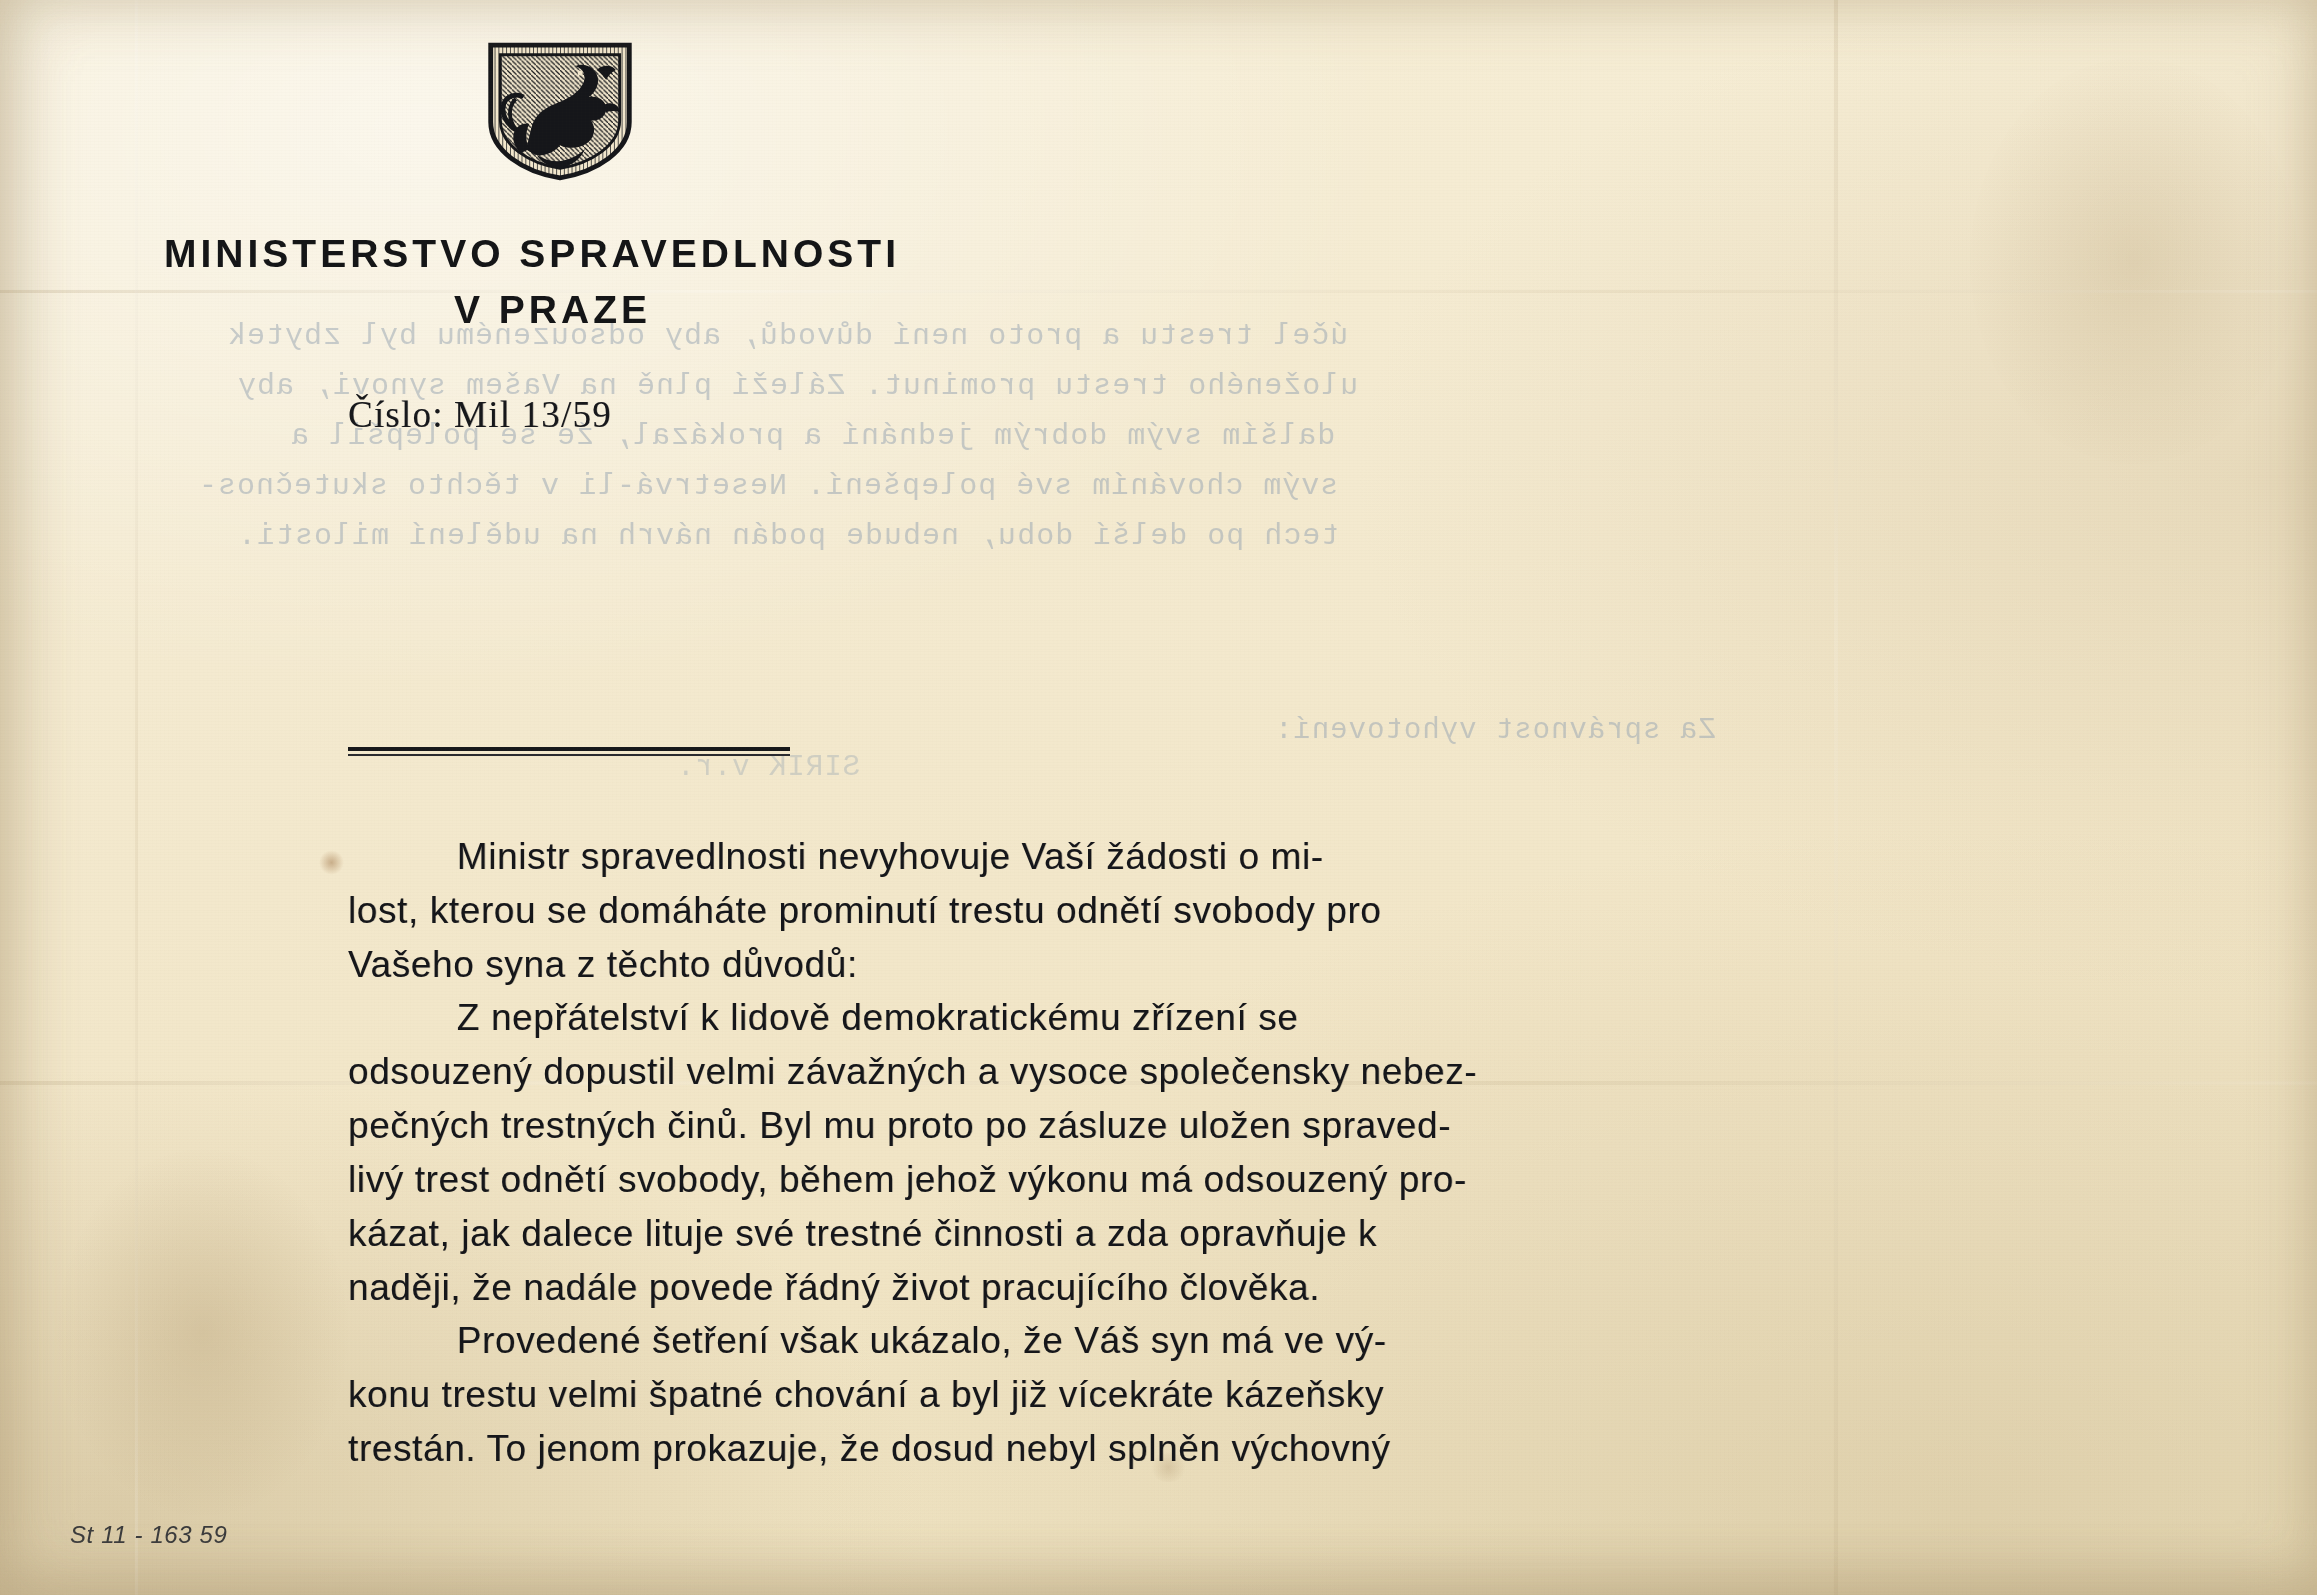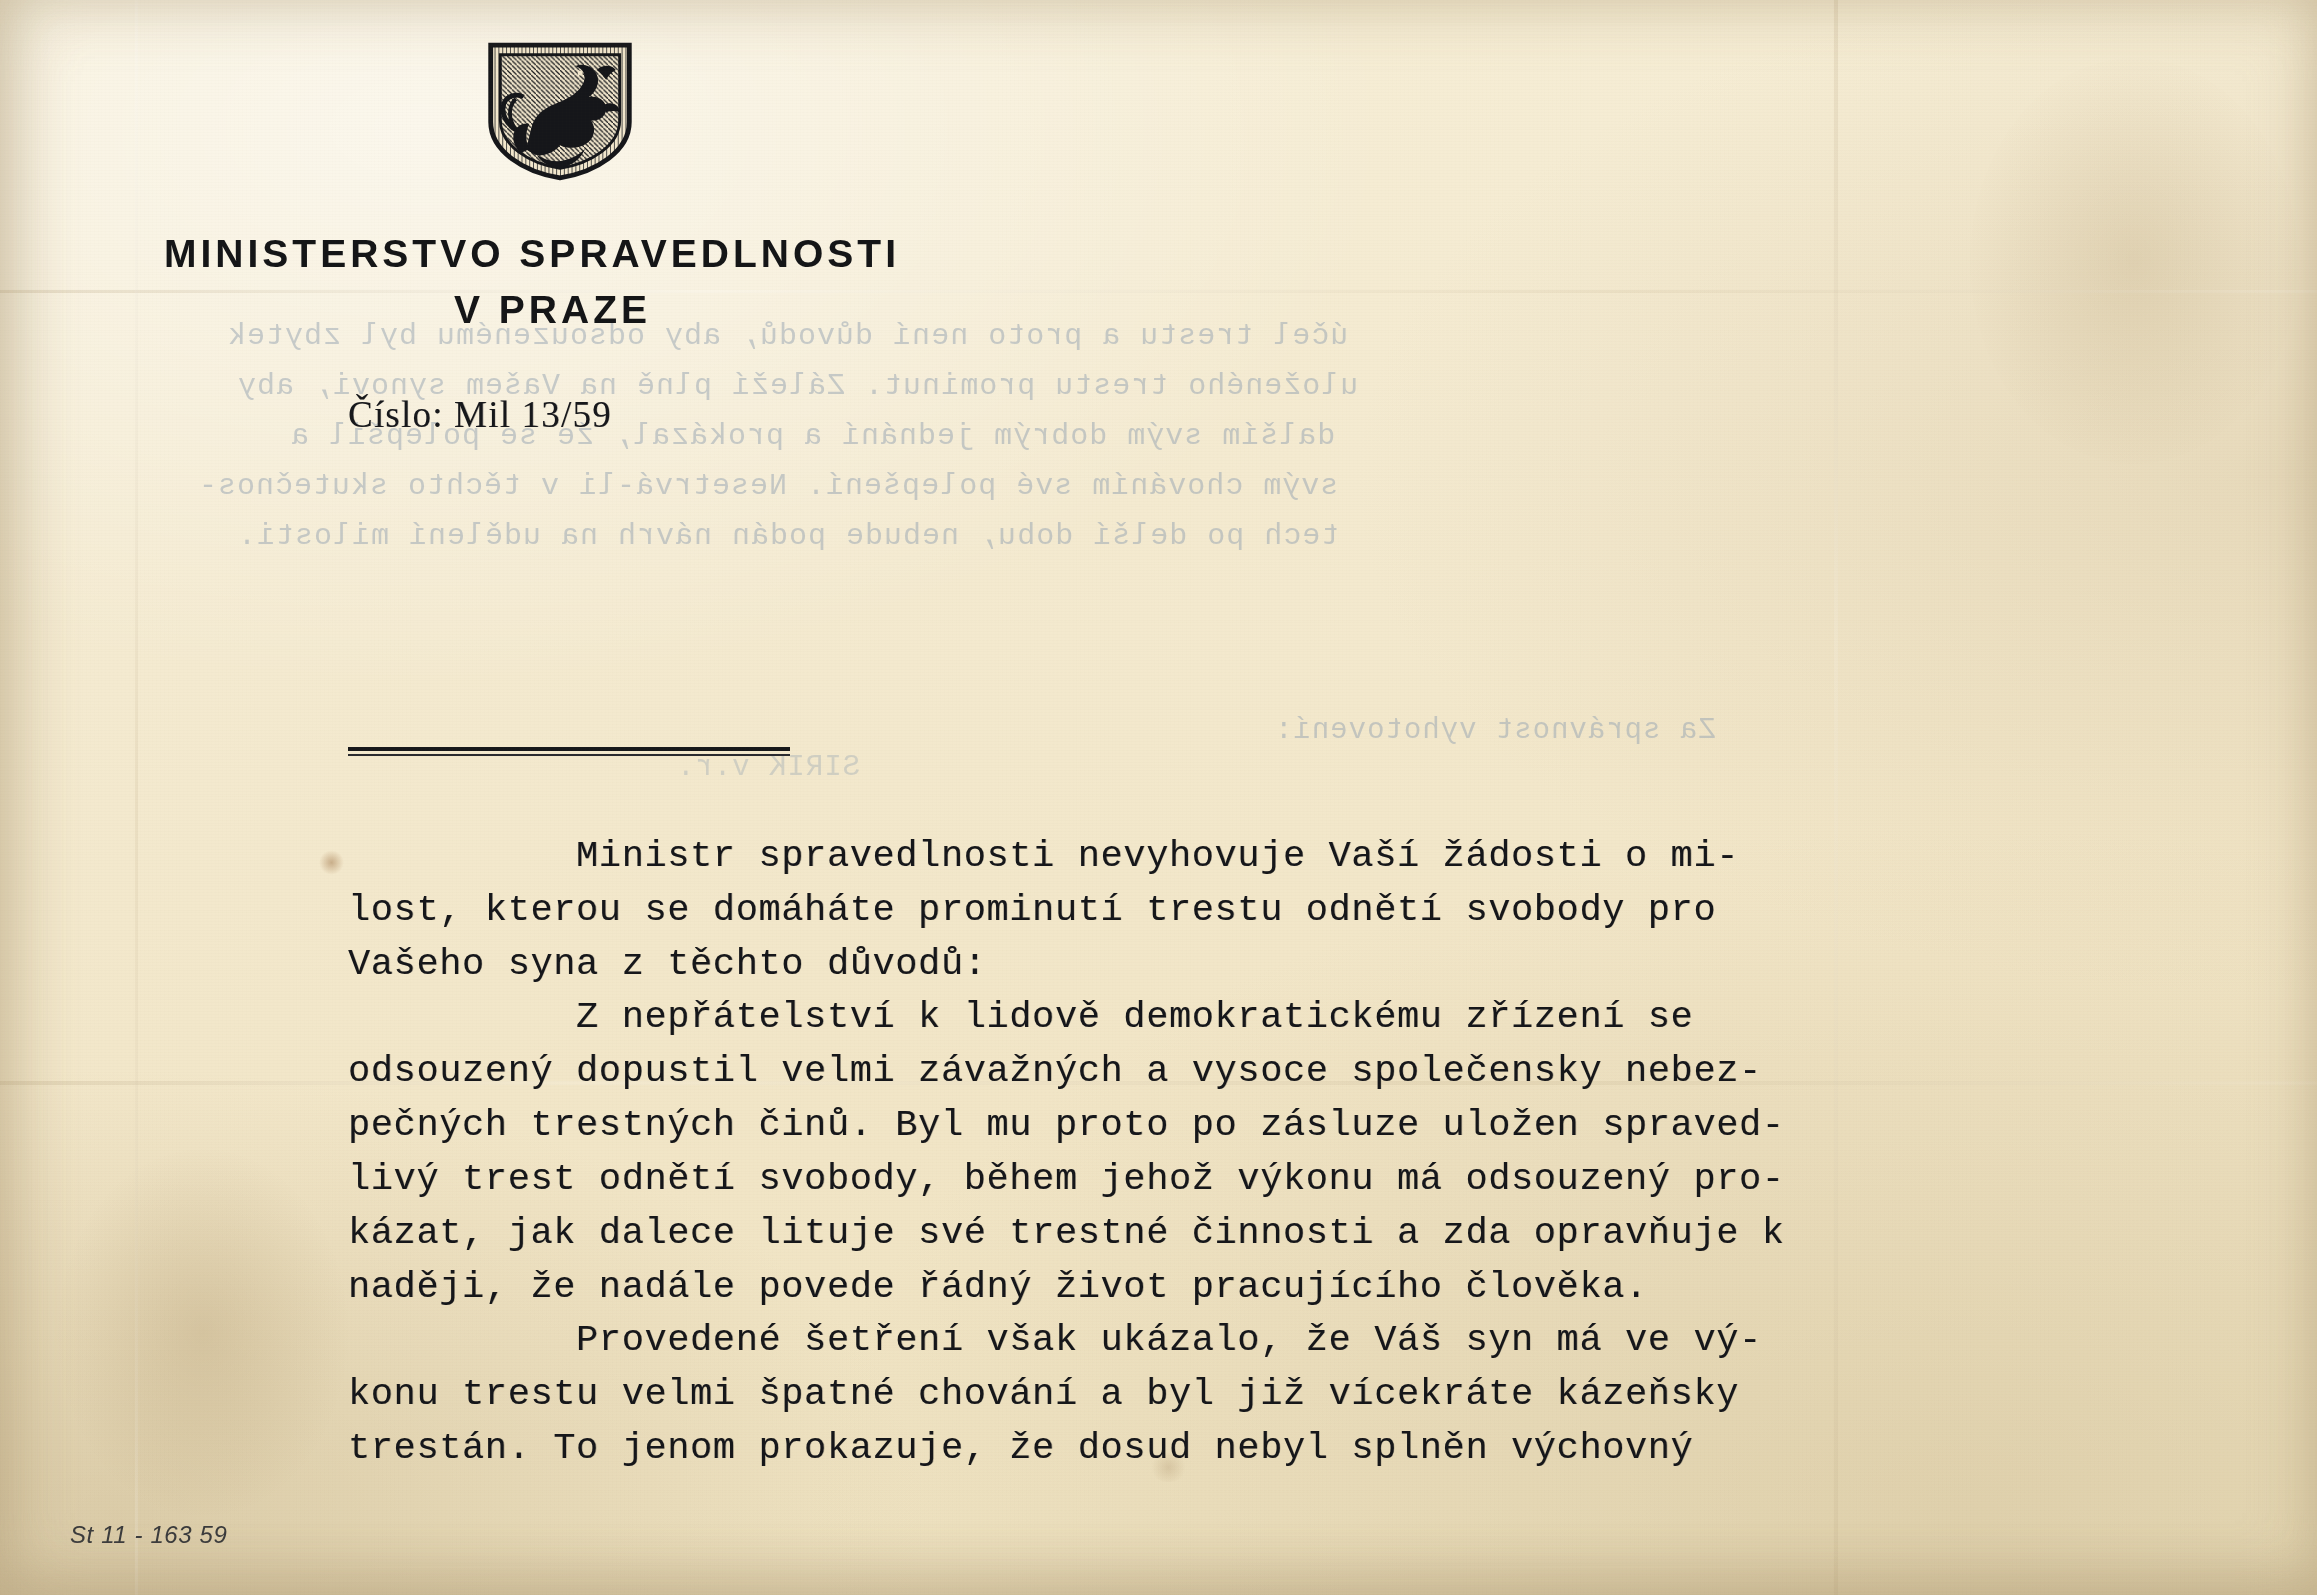--- a/index.html
+++ b/index.html
@@ -112,21 +112,21 @@
     border-top: 4.8px solid #17181b;
     border-bottom: 2.9px solid #2a2b2f;
     padding-top: 2.9px;
   }
 
   #bodytext {
     position: absolute;
     left: 348px;
     top: 830px;
     width: 1921px;
-    font-family: Liberation Mono, monospace;
+    font-family: Liberation Sans, sans-serif;
     font-size: 37px;
     letter-spacing: 0.6px;
     line-height: 1.455;
     white-space: pre-wrap;
     color: #15161a;
     text-shadow: 0.6px 0.4px 0 rgba(20,20,25,0.28);
   }
 
   #footer {
     position: absolute;

